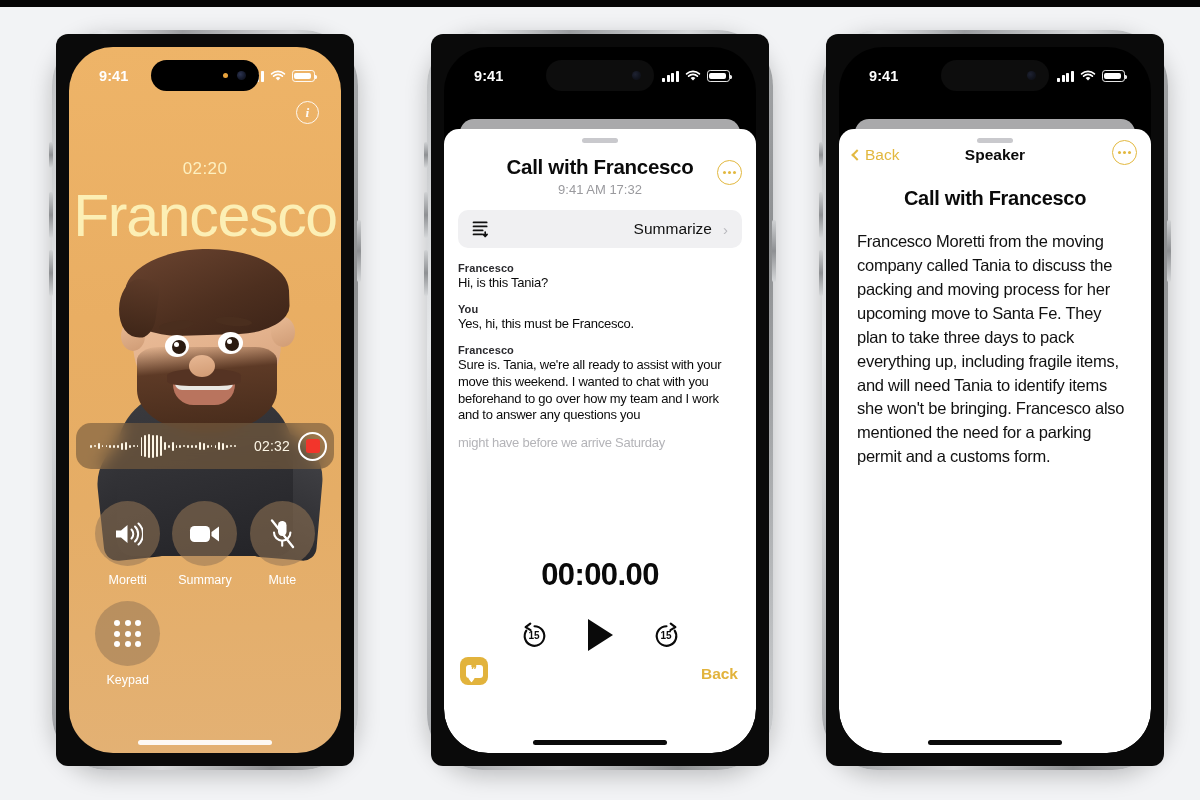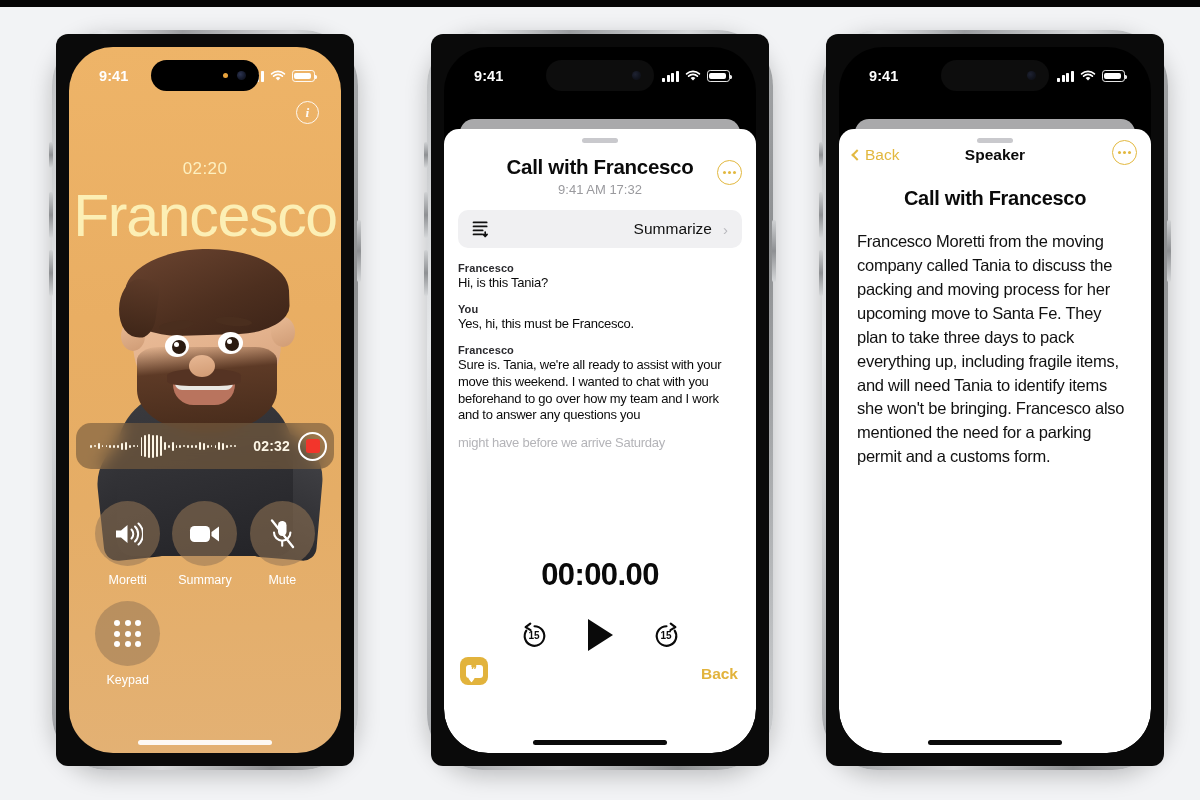--- a/index.html
+++ b/index.html
@@ -135,21 +135,21 @@
      background:#553323; border-radius:40% 40% 30% 30%; }
 
   .wave-pill {
     position:absolute; left:50%; transform:translateX(-50%); bottom:284px;
     width:258px; height:46px; border-radius:15px;
     background:rgba(120,92,62,.66); backdrop-filter:blur(8px);
     display:flex; align-items:center; padding:0 7px 0 14px; gap:8px; z-index:4;
   }
   .wave { flex:1; display:flex; align-items:center; gap:2.1px; height:26px; }
   .wave i { width:1.8px; background:#fdf6e6; border-radius:1px; display:block; }
-  .wave-time { font-size:14px; color:#fdf6e6; font-weight:700; letter-spacing:.2px; }
+  .wave-time { font-size:14px; color:#fdf6e6; font-weight:400; letter-spacing:.2px; }
   .rec-ring { width:29px; height:29px; border-radius:50%; border:2px solid #fff;
      display:flex; align-items:center; justify-content:center; flex:none; }
   .rec-sq { width:14px; height:14px; background:#f2352b; border-radius:2.5px; }
 
   .ctrl-grid { position:absolute; left:0; bottom:66px; width:100%;
      display:grid; grid-template-columns:repeat(3,1fr); row-gap:14px; padding:0 20px; z-index:4; }
   .ctrl { display:flex; flex-direction:column; align-items:center; gap:7px; }
   .ctrl-circ { width:65px; height:65px; border-radius:50%; background:rgba(150,118,85,.55);
      display:flex; align-items:center; justify-content:center; }
   .ctrl-circ.end { background:#f5382c; }

